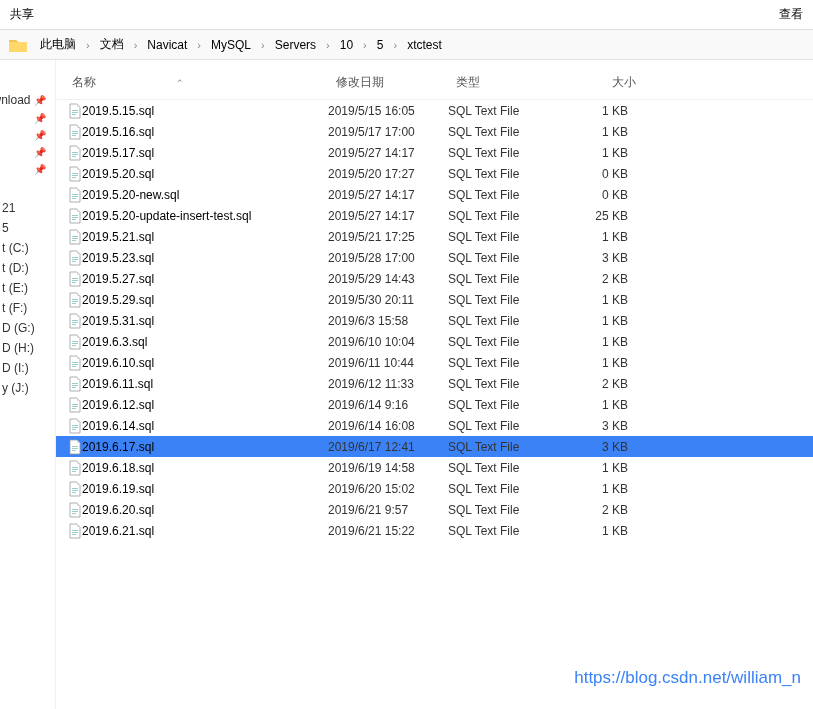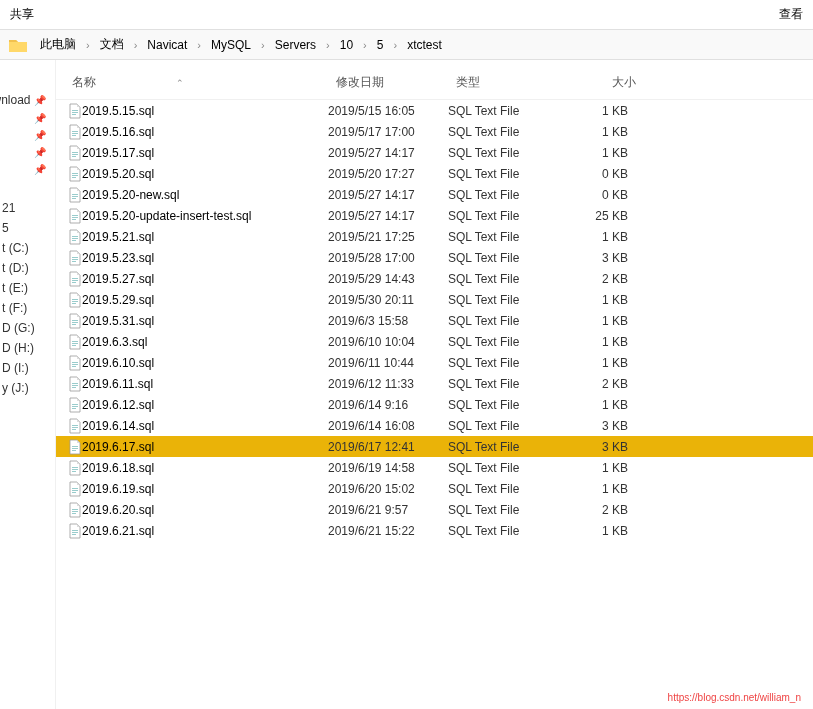--- a/index.html
+++ b/index.html
@@ -29,31 +29,31 @@
     
     .columns { display: flex; padding: 6px 0 8px 0; border-bottom: 1px solid #f0f0f0; }
     .col { color: #555; font-weight: 400; padding-left: 8px; }
     .col-name { width: 264px; display: flex; align-items: center; gap: 80px; margin-left: 8px; }
     .col-date { width: 120px; }
     .col-type { width: 120px; }
     .col-size { width: 80px; text-align: right; padding-right: 12px; }
     .sort-caret { color: #888; font-size: 9px; }
     
     .file-row { display: flex; align-items: center; height: 21px; }
-    .file-row.selected { background: #eab308; }
+    .file-row.selected { background: #3b82f6; }
     
     .cell-name { width: 264px; display: flex; align-items: center; padding-left: 12px; gap: 0; }
     .cell-date { width: 120px; padding-left: 8px; color: #333; }
     .cell-type { width: 120px; padding-left: 8px; color: #333; }
     .cell-size { width: 80px; text-align: right; padding-right: 12px; color: #333; }
     
     .file-icon { width: 14px; height: 16px; display: inline-block; flex-shrink: 0; }
     .file-icon svg { width: 100%; height: 100%; }
     
-    .watermark { position: absolute; bottom: 10px; right: 12px; color: #ef4444; font-size: 10px; }
+    .watermark { position: absolute; bottom: 25px; right: 12px; color: #3b82f6; font-size: 17px; }
   </style>
 </head>
 <body>
 
 <div class="menu-bar">
   <span class="menu-item">共享</span>
   <span class="menu-item">查看</span>
 </div>
 
 <div class="toolbar">

